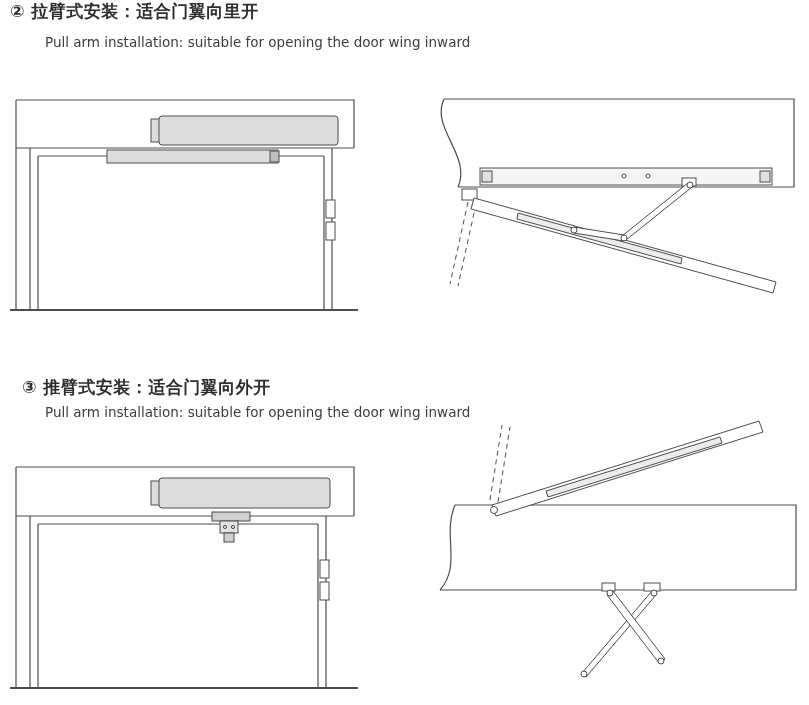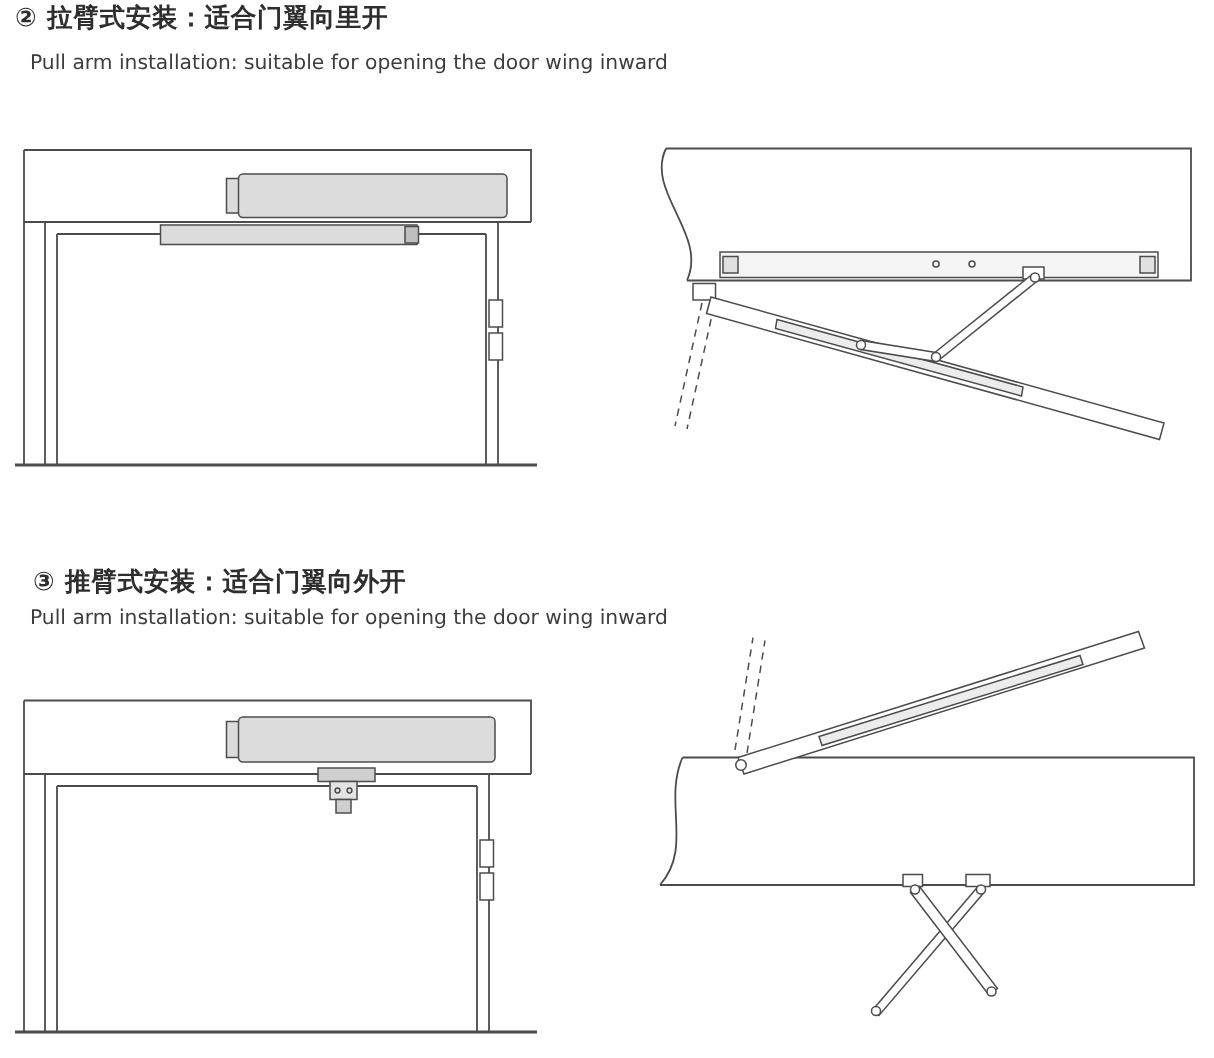--- a/index.html
+++ b/index.html
@@ -8,21 +8,21 @@
     width:809px; height:705px; position:relative; overflow:hidden;
     font-family:"DejaVu Sans","Liberation Sans",sans-serif;
     color:#2f2f2f;
   }
   .section-title {
     position:absolute; left:10px;
     font-size:17px; font-weight:bold; color:#2e2e2e;
     letter-spacing:0.5px; white-space:nowrap;
   }
   .section-subtitle {
-    position:absolute; left:20px;
+    position:absolute; left:45px;
     font-size:13.5px; font-weight:normal; color:#3d3d3d;
     white-space:nowrap;
   }
   #title-1 { top:0; }
   #subtitle-1 { top:34px; }
   #title-2 { top:376px;margin-left:12px; }
   #subtitle-2 { top:404px; }
   .diagram { position:absolute; }
   #diagram-a { left:8px;   top:90px;  width:352px; height:230px; }
   #diagram-b { left:424px; top:86px;  width:382px; height:240px; }

